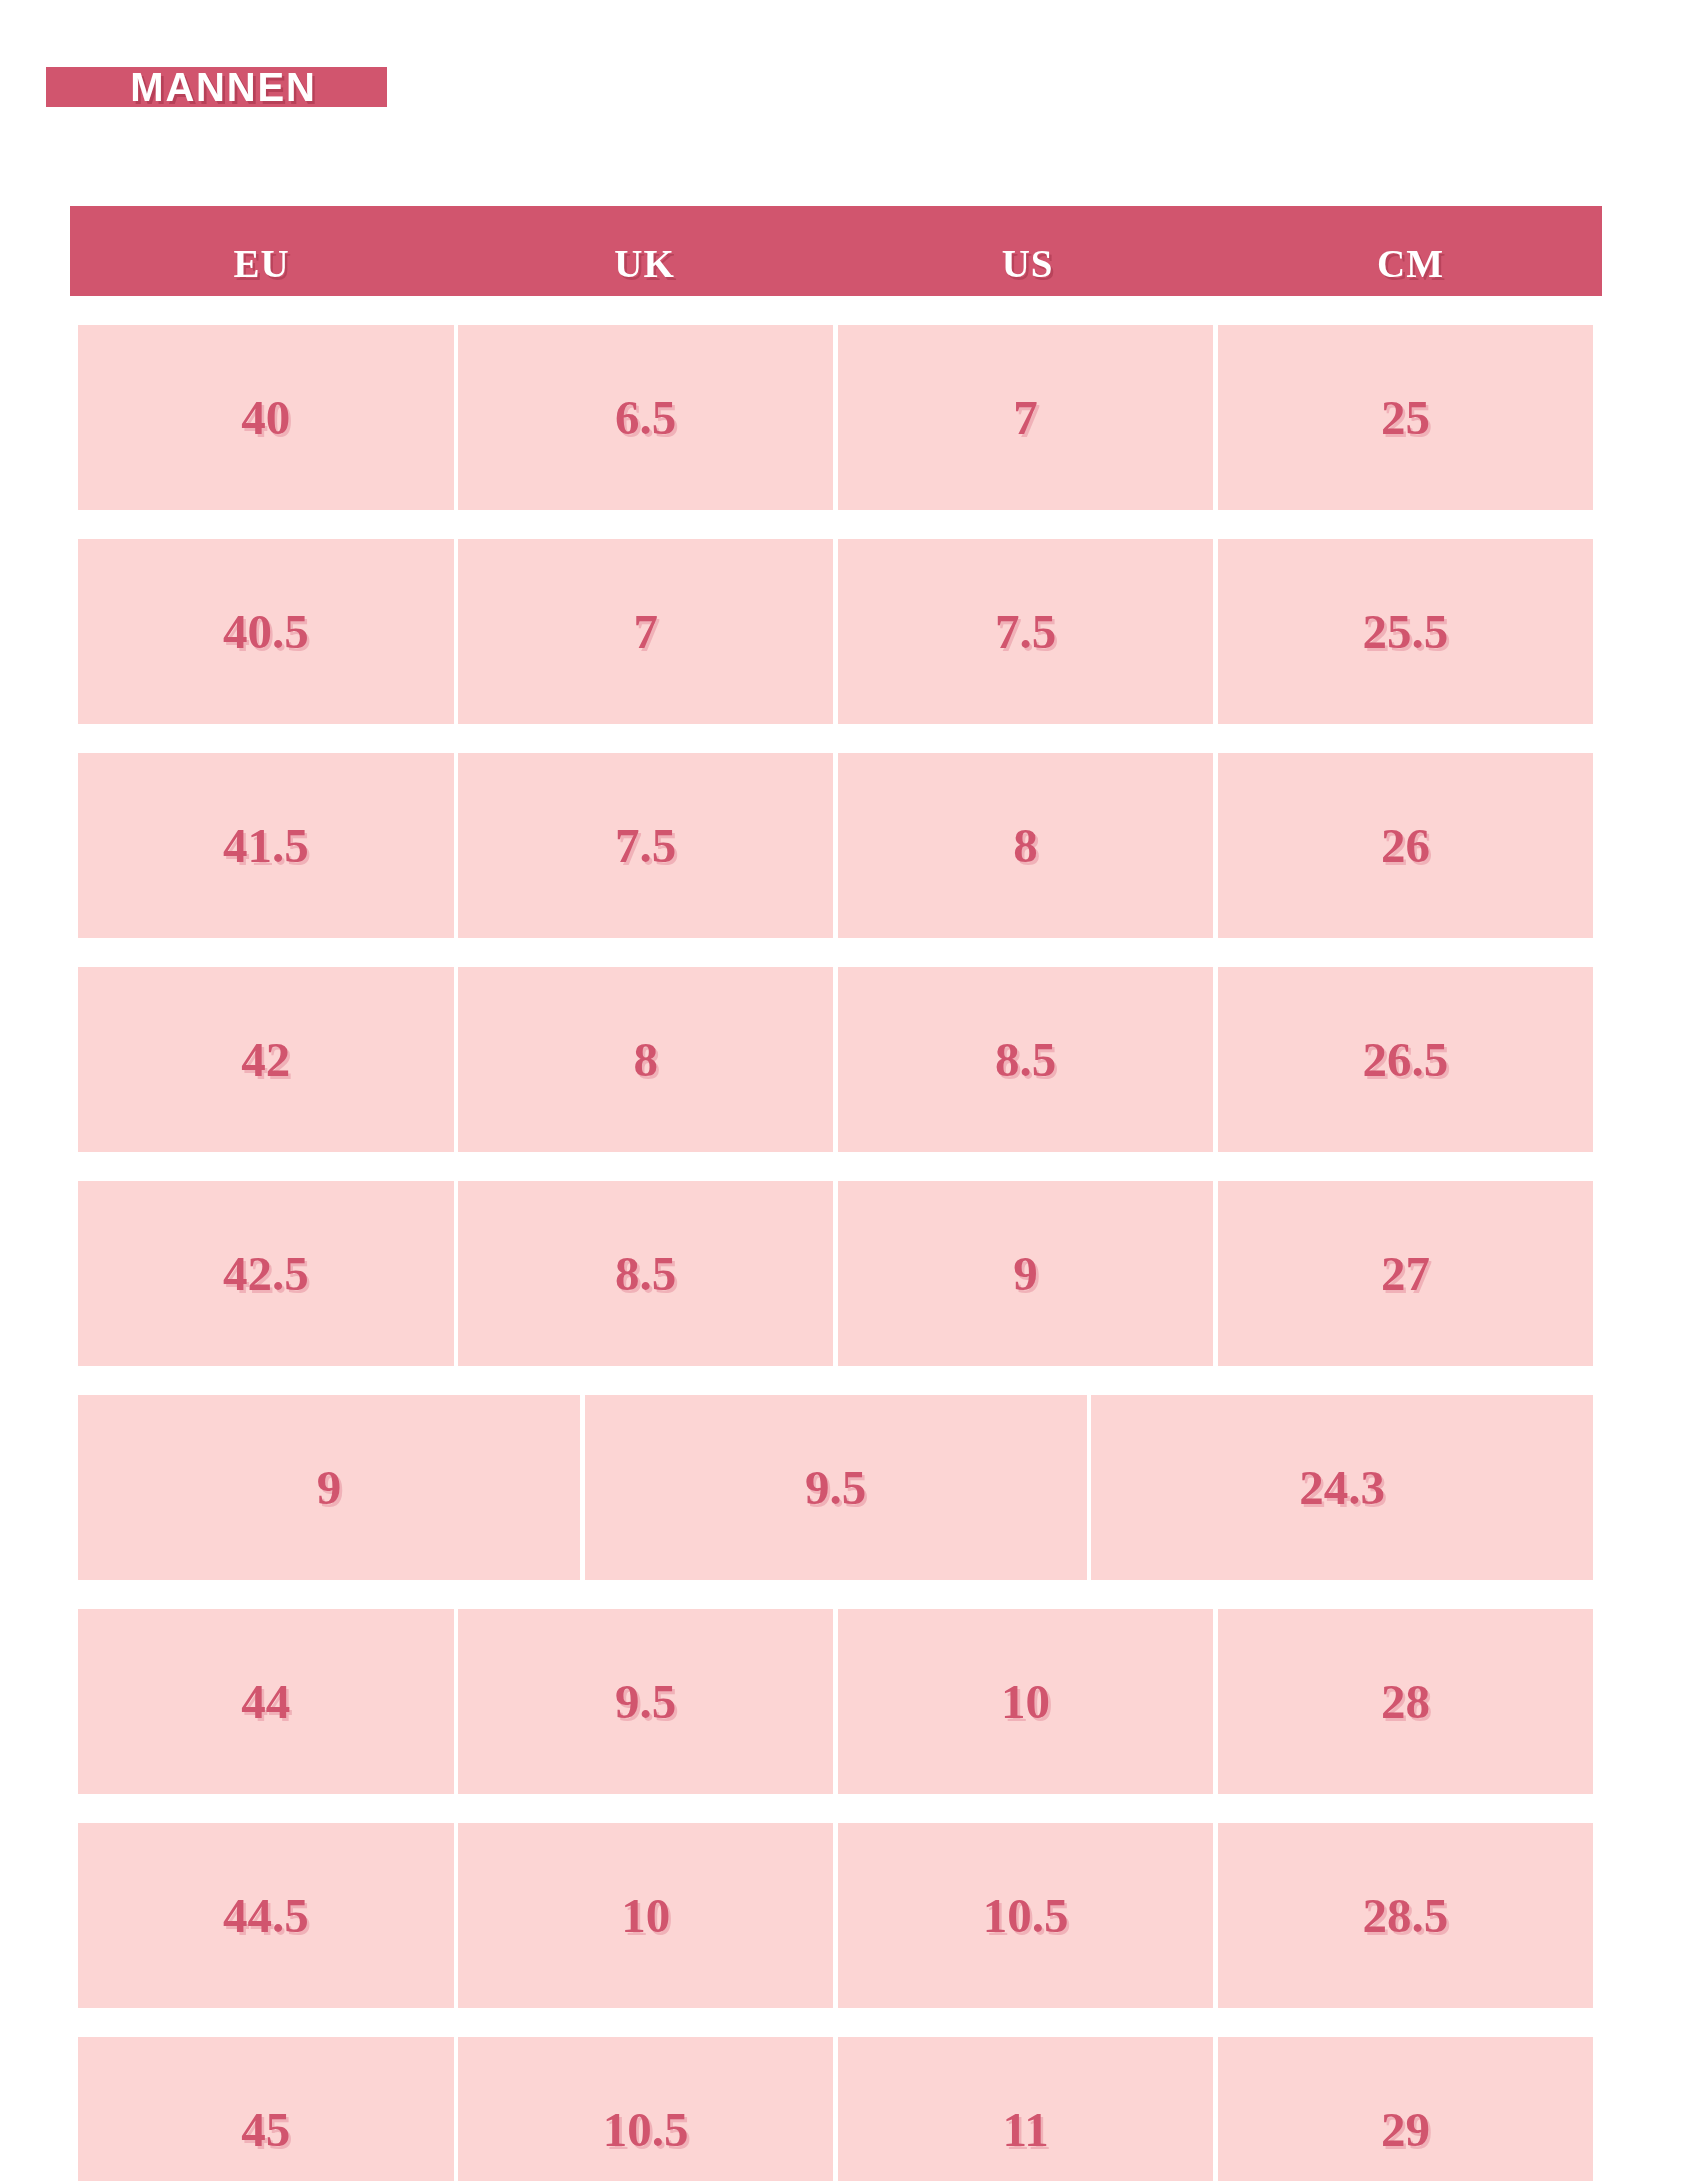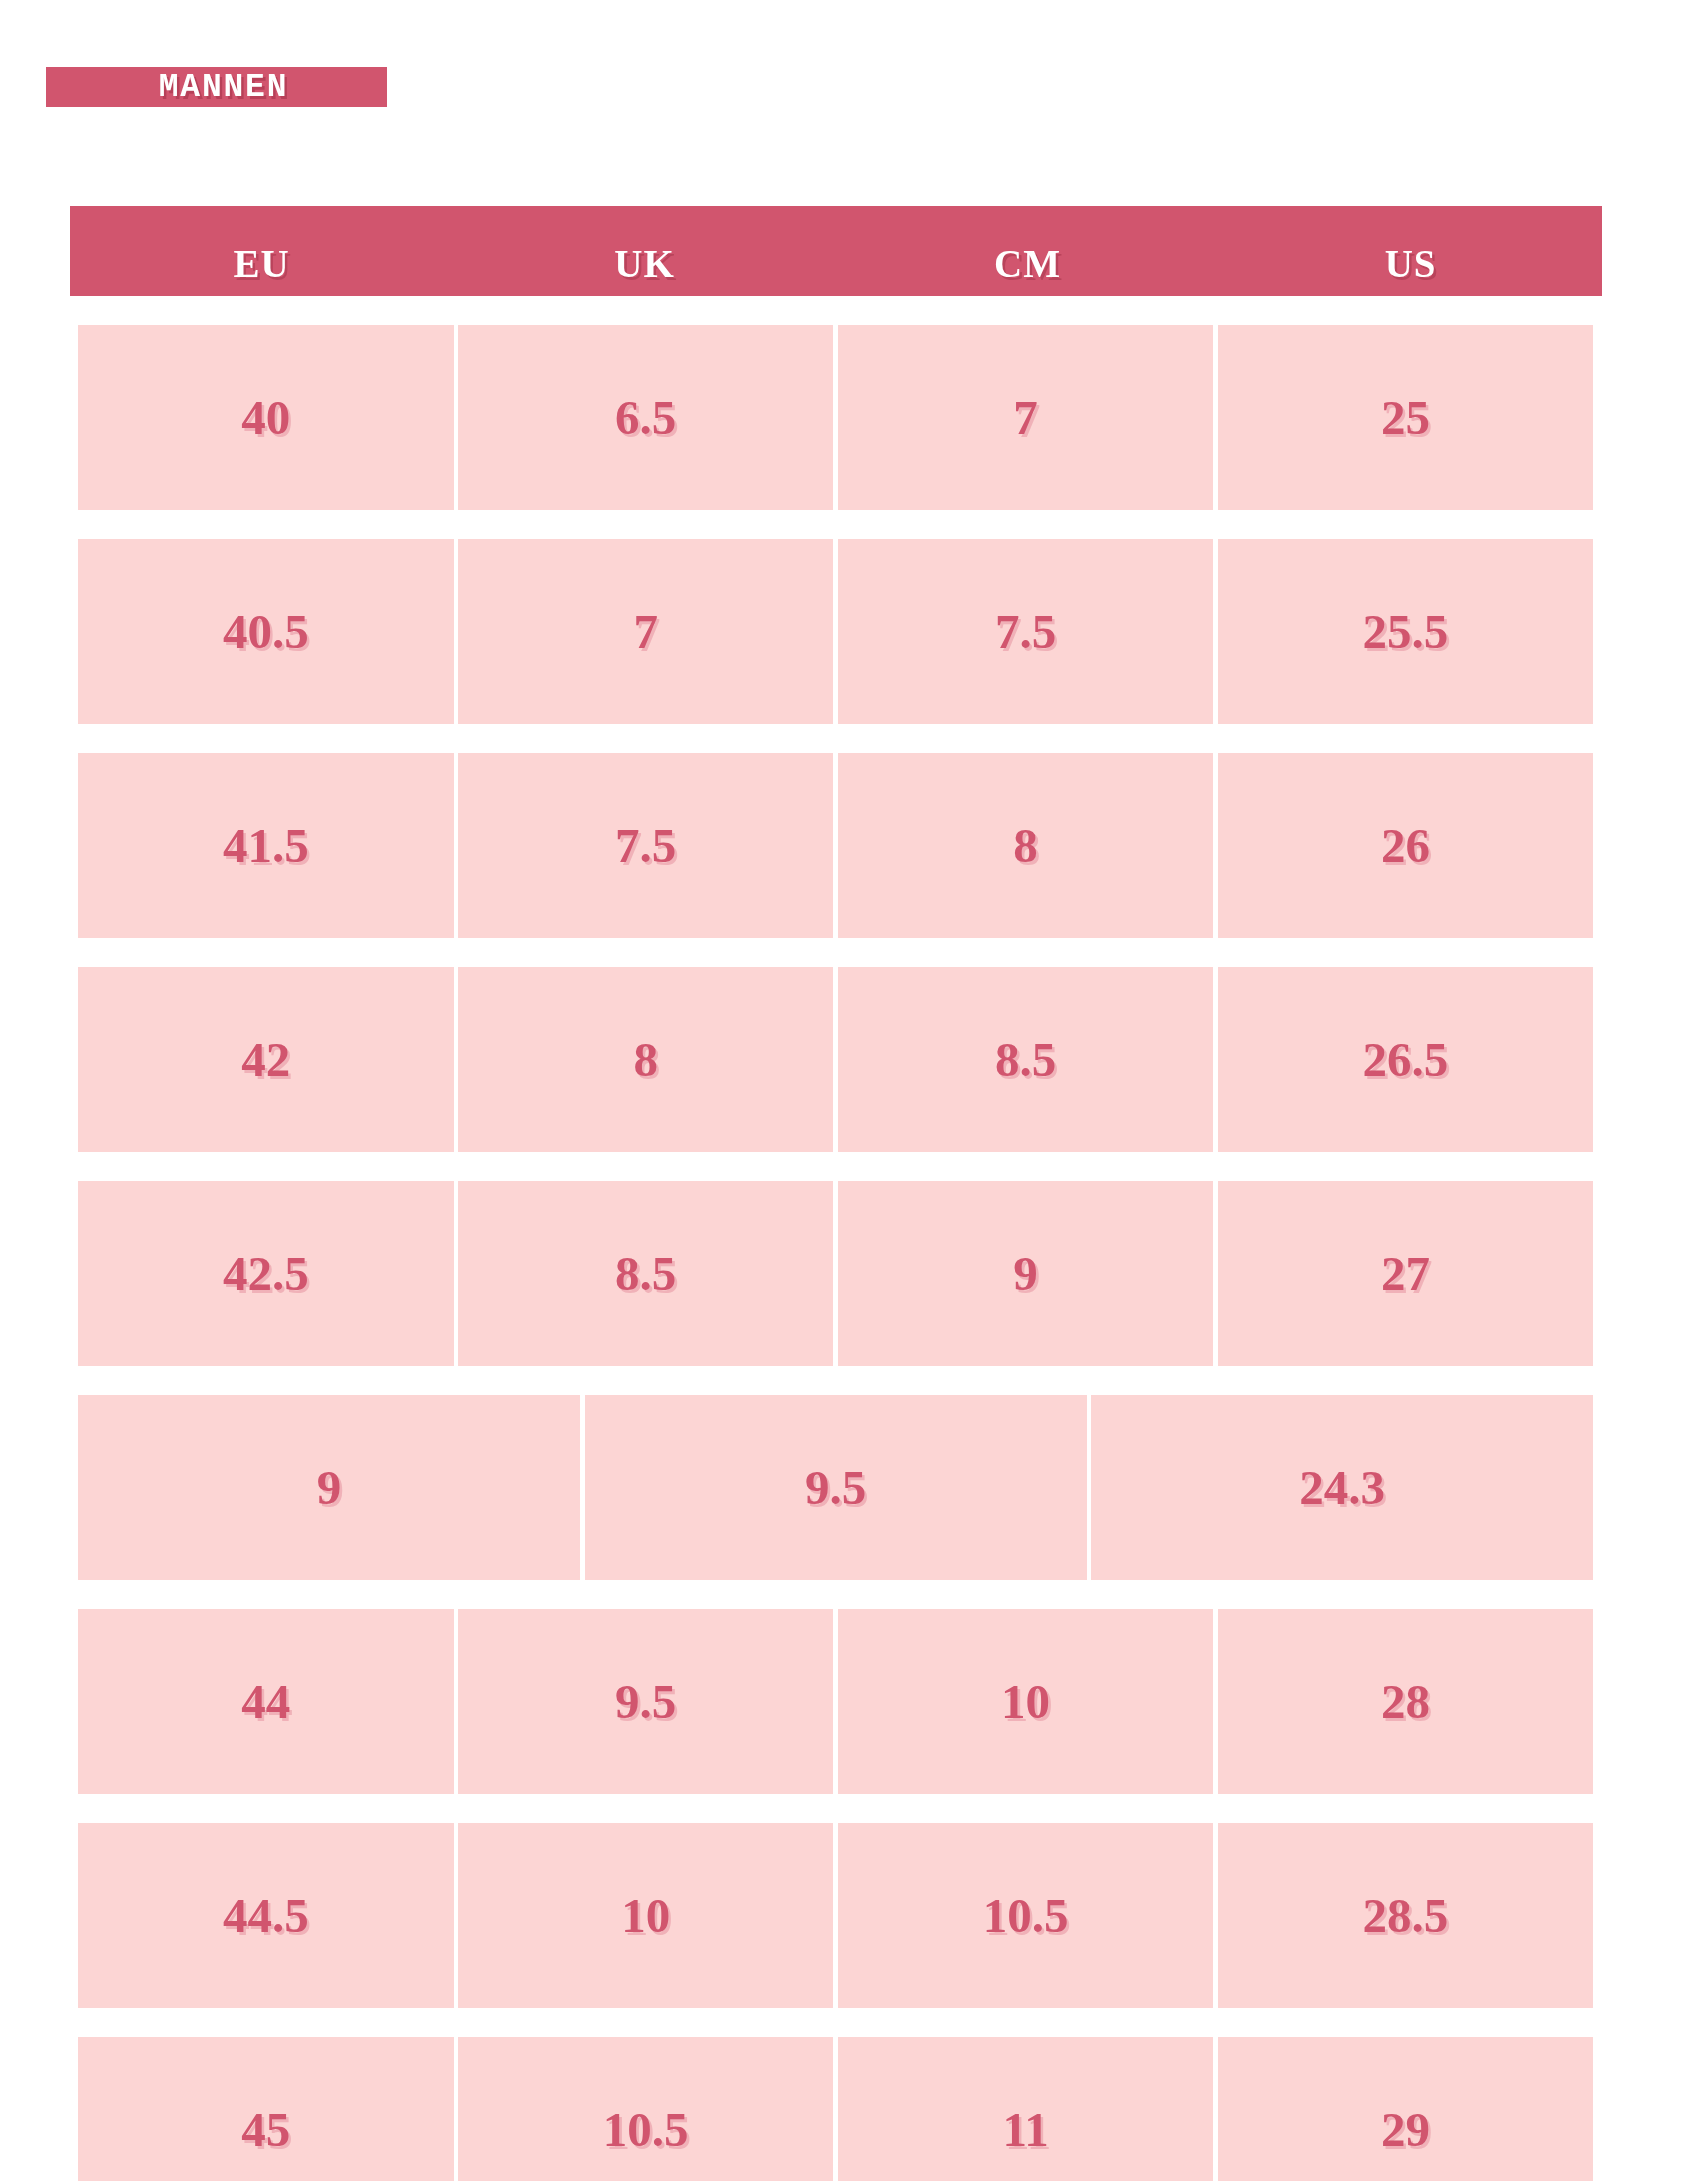--- a/index.html
+++ b/index.html
@@ -28,23 +28,23 @@
     top: 67px;
     width: 341px;
     height: 40px;
     background: var(--accent, #d1556e);
     display: flex;
     align-items: center;
     justify-content: center;
   }
   .title-text {
     color: #ffffff;
-    font-family: Liberation Mono, monospace;
+    font-family: Liberation Sans, sans-serif;
     font-weight: bold;
-    font-size: 33px;
+    font-size: 40px;
     letter-spacing: 1.8px;
     line-height: 1;
     text-shadow: 2.6px 2.6px 0 rgba(150, 40, 62, 0.45);
     white-space: nowrap;
     margin-left: 14px;
   }
 
   
   .table {
     position: absolute;
@@ -109,22 +109,22 @@
 
   <div class="title-banner">
     <span class="title-text">MANNEN</span>
   </div>
 
   <div class="table">
 
     <div class="header-row">
       <div class="header-cell">EU</div>
       <div class="header-cell">UK</div>
+      <div class="header-cell">US</div>
       <div class="header-cell">CM</div>
-      <div class="header-cell">US</div>
     </div>
 
     <div class="rows" id="rows-container">
         <div class="data-row">
           <div class="data-cell">40</div>
           <div class="data-cell">6.5</div>
           <div class="data-cell">7</div>
           <div class="data-cell">25</div>
         </div>
         <div class="data-row">

